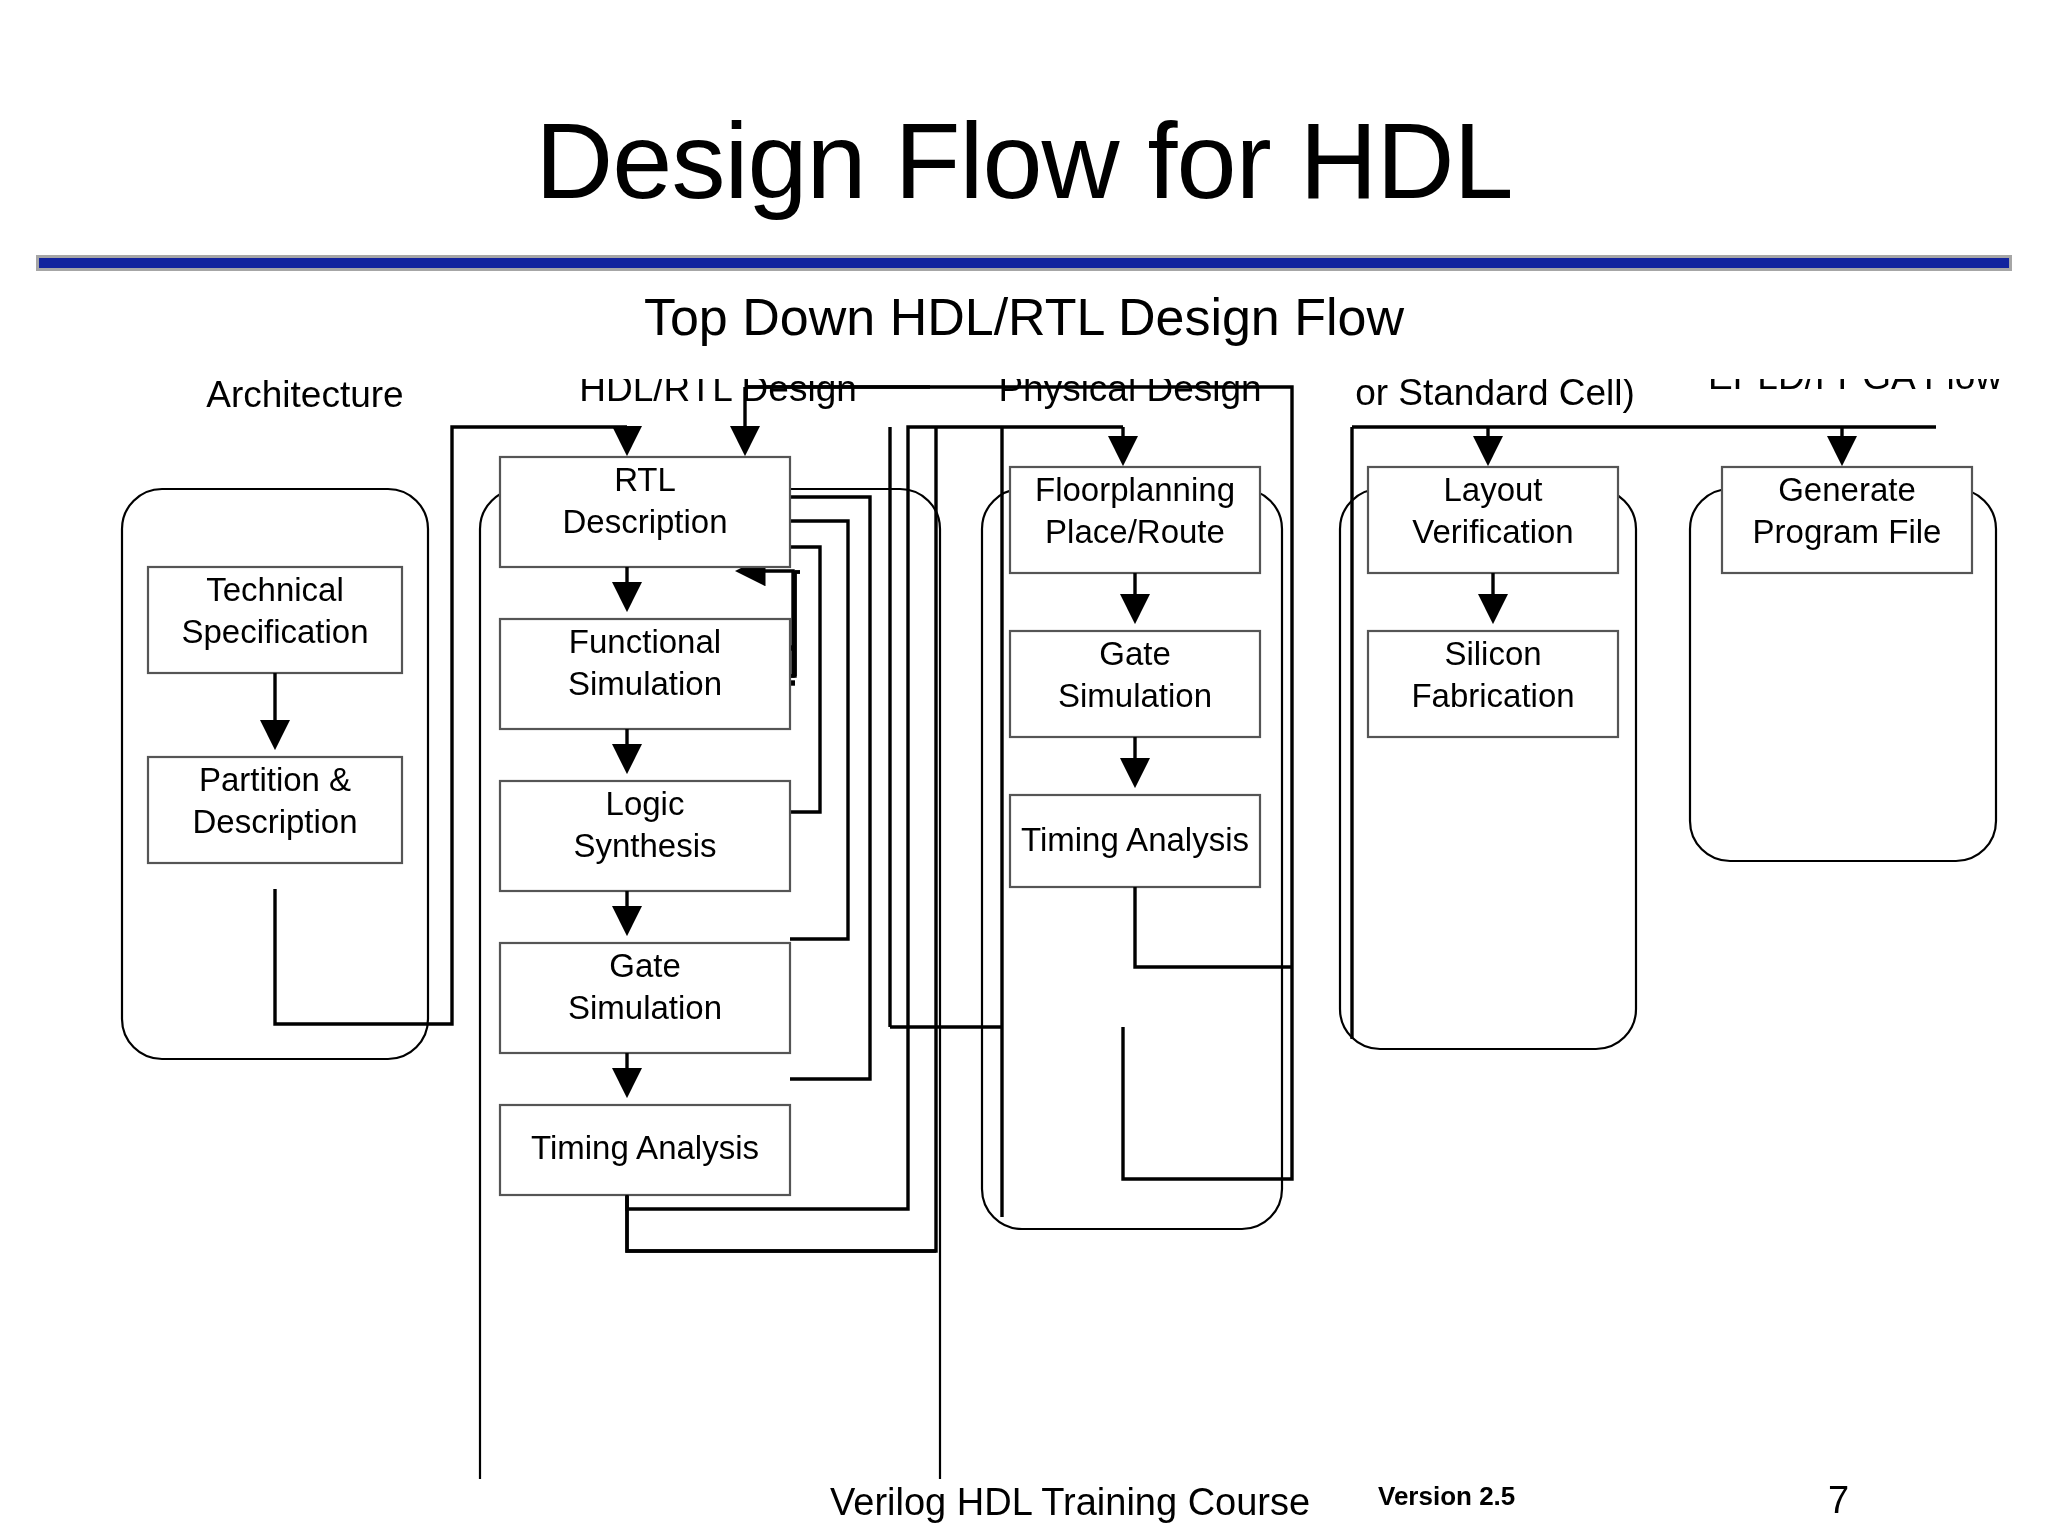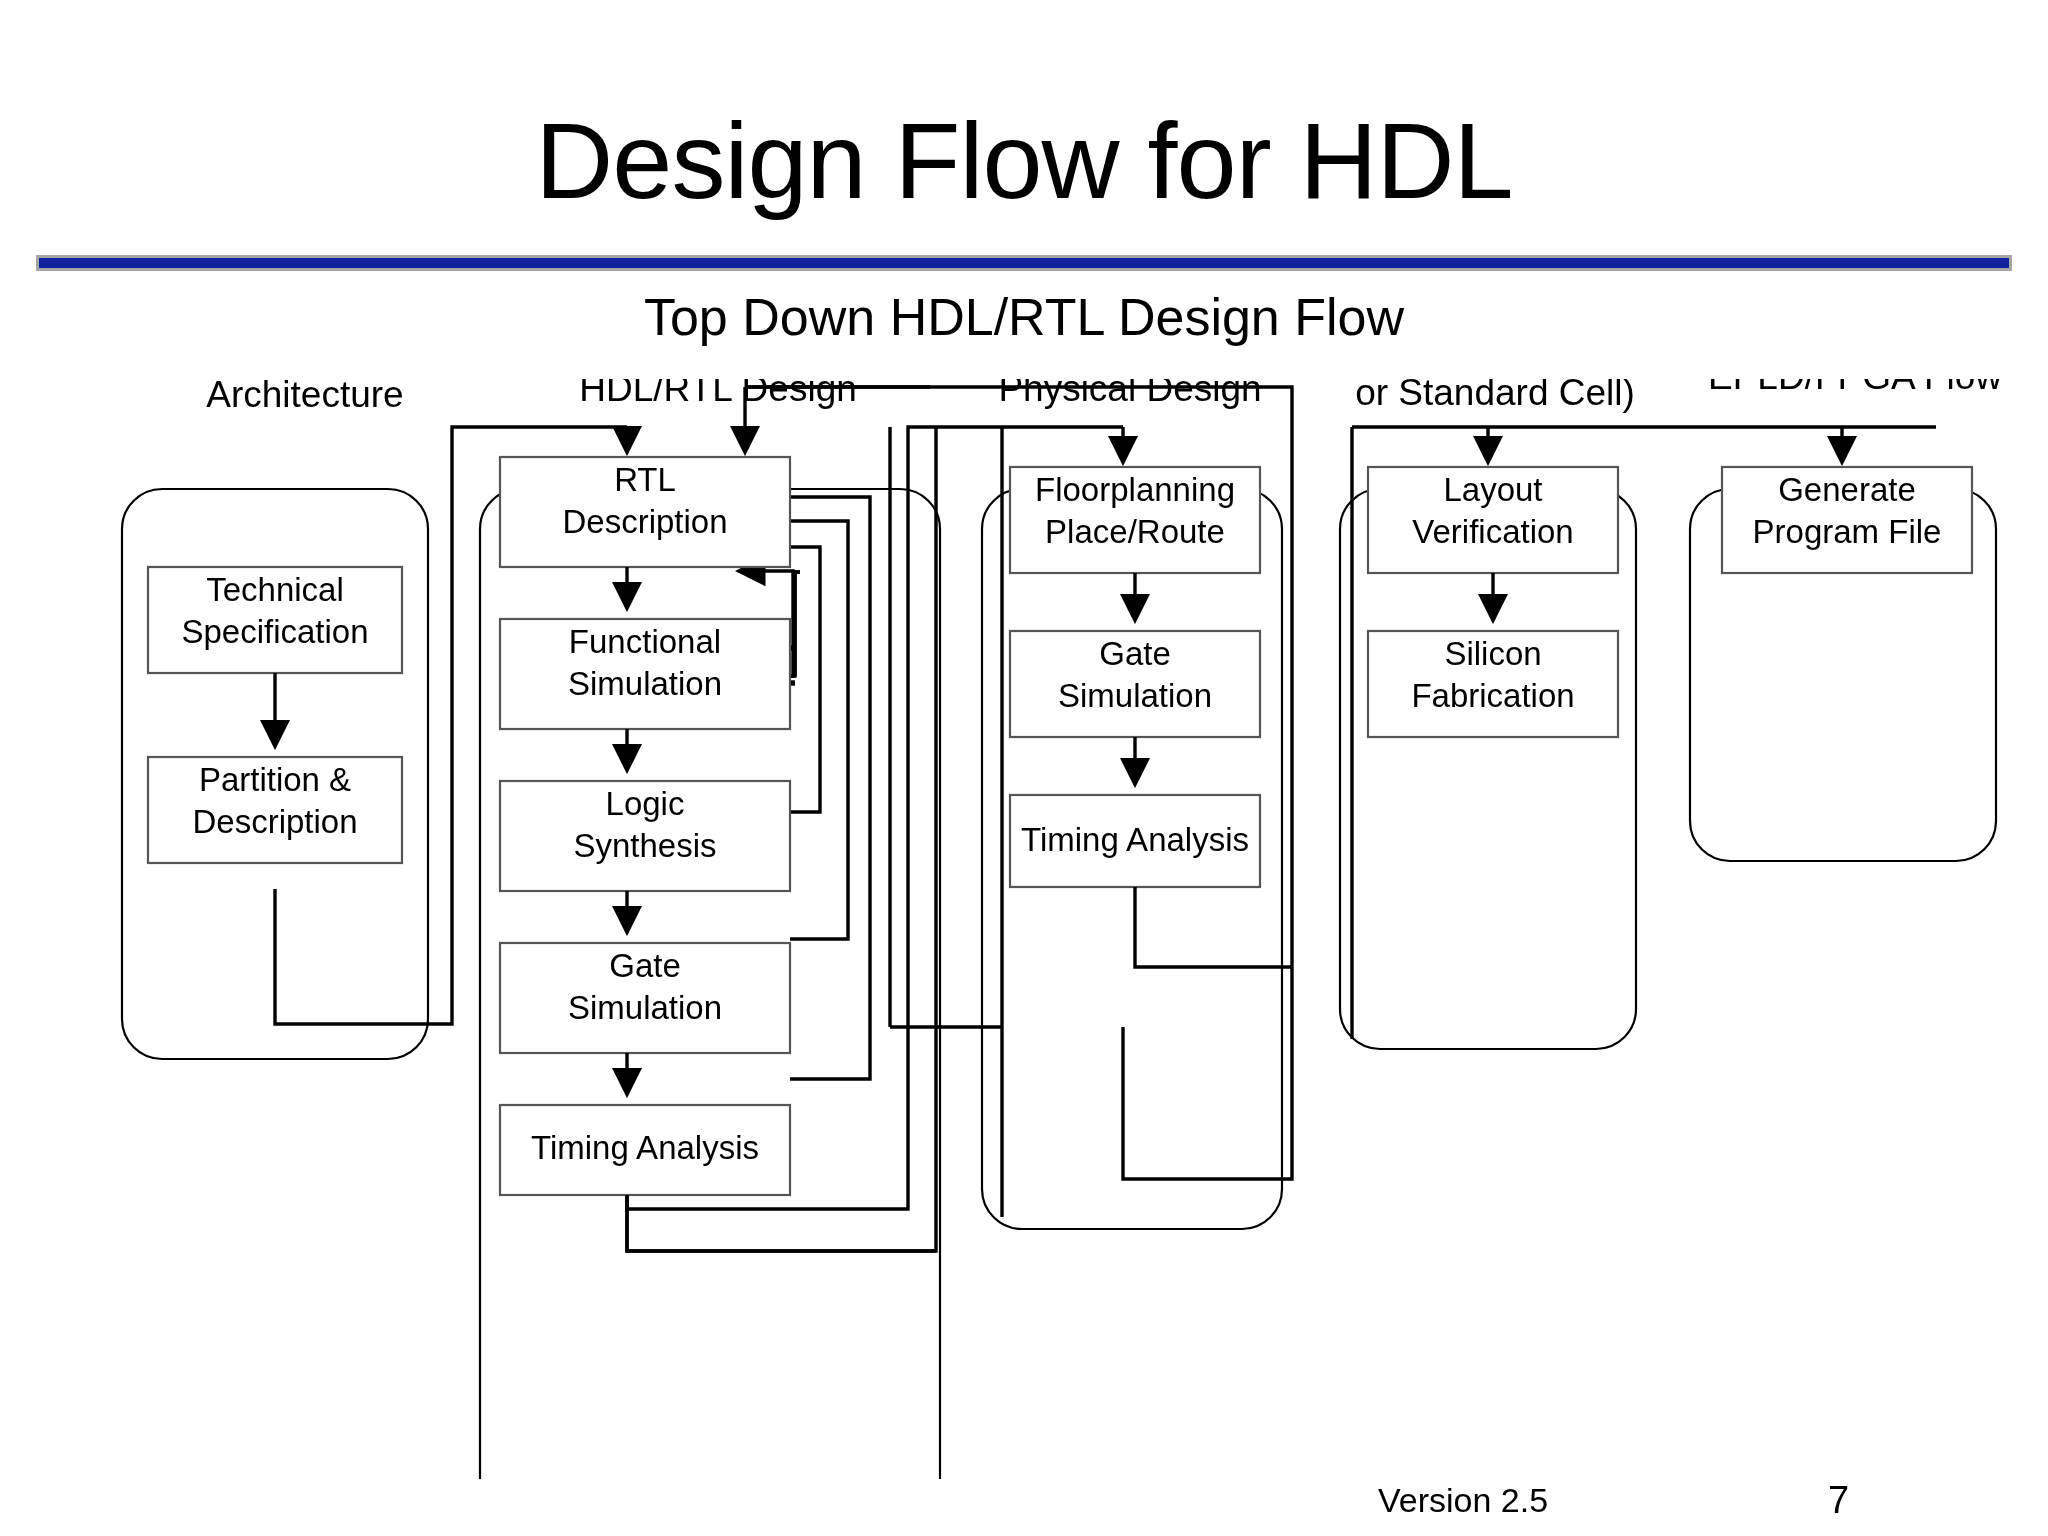--- a/index.html
+++ b/index.html
@@ -29,21 +29,21 @@
   
   #diagram{position:absolute;left:0;top:360px;width:2048px;height:1100px;}
   .colhead{font-size:37px;text-anchor:middle;fill:#000;}
   .boxlabel{font-size:33px;text-anchor:middle;fill:#000;}
   .group-rect{fill:none;stroke:#000;stroke-width:2.2;}
   .proc-rect{fill:#fff;stroke:#555;stroke-width:2.2;}
   .wire{fill:none;stroke:#000;stroke-width:3.4;stroke-linecap:butt;stroke-linejoin:miter;}
 
   
   #footer-course{position:absolute;left:830px;top:1462px;font-size:38px;white-space:nowrap;}
-  #footer-version{position:absolute;left:1378px;top:1462px;font-size:34px;white-space:nowrap;}
+  #footer-version{position:absolute;left:1378px;top:1462px;font-size:26px;white-space:nowrap;font-weight:bold;}
   #footer-page{position:absolute;left:1828px;top:1460px;font-size:38px;white-space:nowrap;}
 </style>
 </head>
 <body>
 
 <div class="slide">
 
   <div id="title">Design Flow for HDL</div>
   <div id="divider"></div>
   <div id="subtitle">Top Down HDL/RTL Design Flow</div>
@@ -185,16 +185,17 @@
     <rect class="proc-rect" x="1368" y="252" width="250" height="106"></rect>
     <text class="boxlabel" x="1493" y="286">Silicon</text>
     <text class="boxlabel" x="1493" y="328">Fabrication</text>
 
     <rect class="proc-rect" x="1722" y="88" width="250" height="106"></rect>
     <text class="boxlabel" x="1847" y="122">Generate</text>
     <text class="boxlabel" x="1847" y="164">Program File</text>
 
   </svg>
 
+  <div id="footer-course">Verilog HDL Training Course</div>
   <div id="footer-version">Version 2.5</div>
   <div id="footer-page">7</div>
 
 </div>
 
 </body></html>

